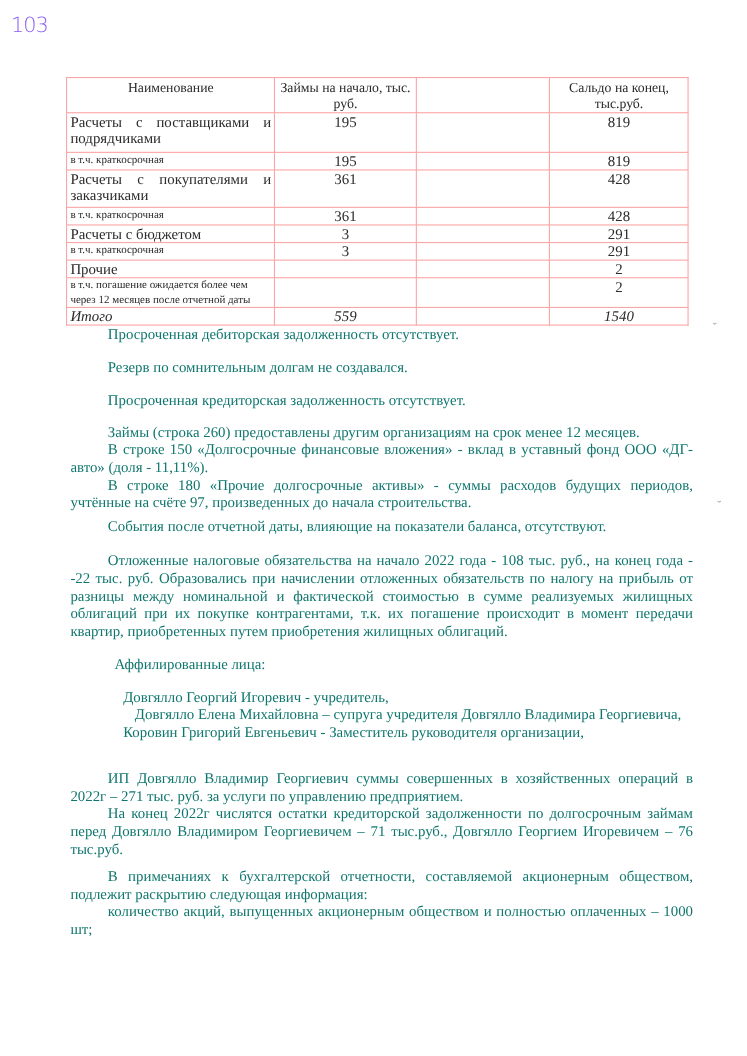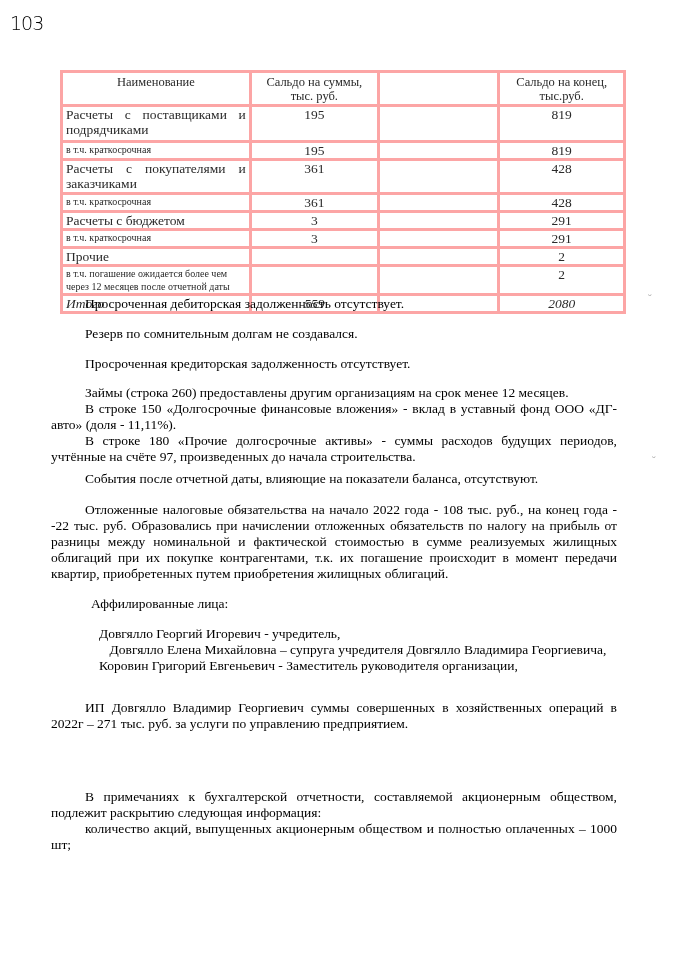--- a/index.html
+++ b/index.html
@@ -3,59 +3,59 @@
   <meta charset="utf-8">
   <style>
     html, body { margin: 0; padding: 0; background: #ffffff; }
     body {
       width: 679px; height: 960px; position: relative; overflow: hidden;
       font-family: "Liberation Serif", "DejaVu Serif", serif;
       color: #2a2a2a;
     }
     .page-number {
       position: absolute; left: 10px; top: 12px;
-      font-family: "DejaVu Sans", sans-serif; font-size: 19px; color: #000000;
+      font-family: "DejaVu Sans", sans-serif; font-size: 19px; color: #8b5cf6;
       letter-spacing: -1px; font-weight: 300;
     }
     table.balance {
       position: absolute; left: 60px; top: 70px;
       border-collapse: collapse; width: 566px;
       font-size: 12.5px;
     }
     table.balance td, table.balance th {
-      border: 3px solid #fca5a5; padding: 0 3px; vertical-align: top; font-weight: normal;
+      border: 1px solid #fca5a5; padding: 0 3px; vertical-align: top; font-weight: normal;
     }
     table.balance th { text-align: center; line-height: 14px; padding-top: 2px; padding-bottom: 1px; }
     .col-name { width: 187px; }
     .col-start { width: 125px; }
     .col-mid { width: 120px; }
     .col-end { width: 122px; }
     td.num { text-align: center; }
     td.main { font-size: 13.5px; line-height: 15px; }
     td.main.justify { text-align: justify; text-align-last: left; margin-top: 12px; }
     td.sub { font-size: 10px; line-height: 13px; }
     tr.total td { font-style: italic; font-size: 13.5px; line-height: 15px; margin-left: 44px; }
     .doc-text {
-      position: absolute; left: 51px; width: 566px;
-      font-size: 13.5px; line-height: 16px; color: #000000;
+      position: absolute; left: 64px; width: 566px;
+      font-size: 13.5px; line-height: 16px; color: #0f766e;
     }
     .p { margin: 0; text-align: justify; }
     .indent { text-indent: 34px; }
     .mark { position: absolute; color: #999; font-size: 11px; }
   </style>
 </head>
 <body>
 
 <div class="page-number">103</div>
 
 <table class="balance">
   <tbody>
       <tr>
     <th class="col-name">Наименование</th>
-    <th class="col-start">Сальдо на суммы, тыс. руб.</th>
+    <th class="col-start">Займы на начало, тыс. руб.</th>
     <th class="col-mid"></th>
     <th class="col-end">Сальдо на конец, тыс.руб.</th>
   </tr>
   <tr style="height:36px">
     <td class="main justify">Расчеты с поставщиками и подрядчиками</td>
     <td class="num main">195</td>
     <td></td>
     <td class="num main">819</td>
   </tr>
   <tr>
@@ -97,21 +97,21 @@
   <tr>
     <td class="sub">в т.ч. погашение ожидается более чем через 12 месяцев после отчетной даты</td>
     <td class="num main"></td>
     <td></td>
     <td class="num main">2</td>
   </tr>
   <tr class="total">
     <td>Итого</td>
     <td class="num">559</td>
     <td></td>
-    <td class="num">2080</td>
+    <td class="num">1540</td>
   </tr>
 </tbody>
   </table>
 
 <div class="doc-text" style="top:296px">
   <p class="p indent">Просроченная дебиторская задолженность отсутствует.</p>
 </div>
 <div class="doc-text" style="top:326px">
   <p class="p indent">Резерв по сомнительным долгам не создавался.</p>
 </div>
@@ -132,20 +132,21 @@
 <div class="doc-text" style="top:596px">
   <p class="p" style="padding-left:40px">Аффилированные лица:</p>
 </div>
 <div class="doc-text" style="top:626px; line-height:16px">
   <p class="p" style="padding-left:48px; text-align:left">Довгялло Георгий Игоревич  - учредитель,</p>
   <p class="p" style="padding-left:48px; text-align:center">Довгялло Елена Михайловна – супруга учредителя Довгялло Владимира Георгиевича,</p>
   <p class="p" style="padding-left:48px; text-align:left">Коровин Григорий Евгеньевич - Заместитель руководителя организации,</p>
 </div>
 <div class="doc-text" style="top:700px">
   <p class="p indent">ИП Довгялло Владимир Георгиевич  суммы совершенных в хозяйственных операций в 2022г – 271 тыс. руб. за услуги по управлению предприятием.</p>
+  <p class="p indent">На конец 2022г числятся остатки кредиторской задолженности по долгосрочным займам перед Довгялло Владимиром Георгиевичем – 71 тыс.руб.,   Довгялло Георгием Игоревичем – 76 тыс.руб.</p>
 </div>
 <div class="doc-text" style="top:789px">
   <p class="p indent">В примечаниях к бухгалтерской отчетности, составляемой акционерным обществом, подлежит раскрытию следующая информация:</p>
   <p class="p indent">количество акций, выпущенных акционерным обществом и полностью оплаченных – 1000 шт;</p>
 </div>
 
 <span class="mark" style="left:648px; top:292px">˘</span>
 <span class="mark" style="left:652px; top:454px">˘</span>
 
 </body></html>

